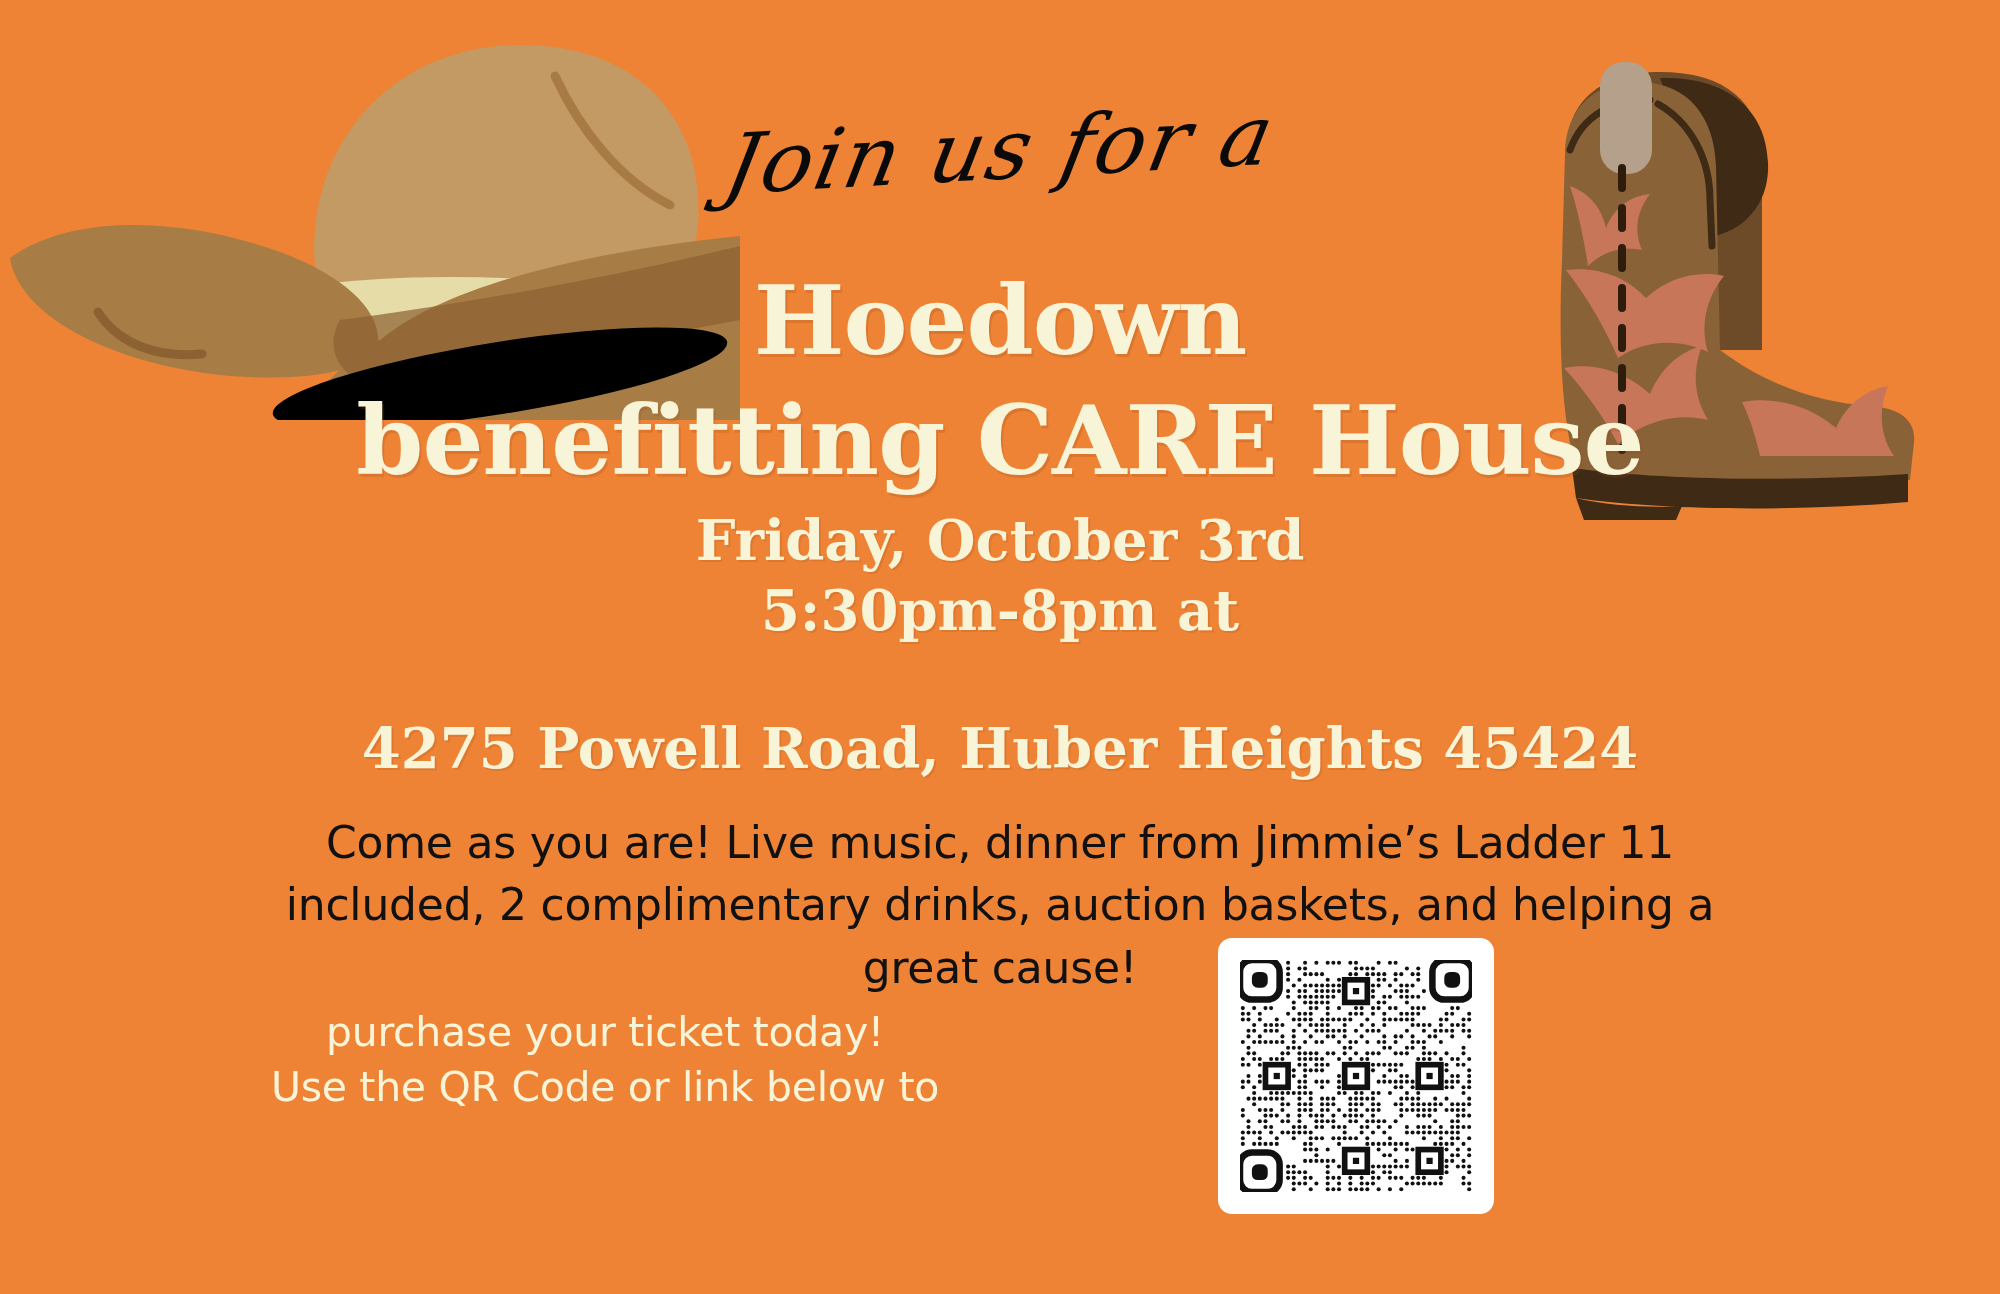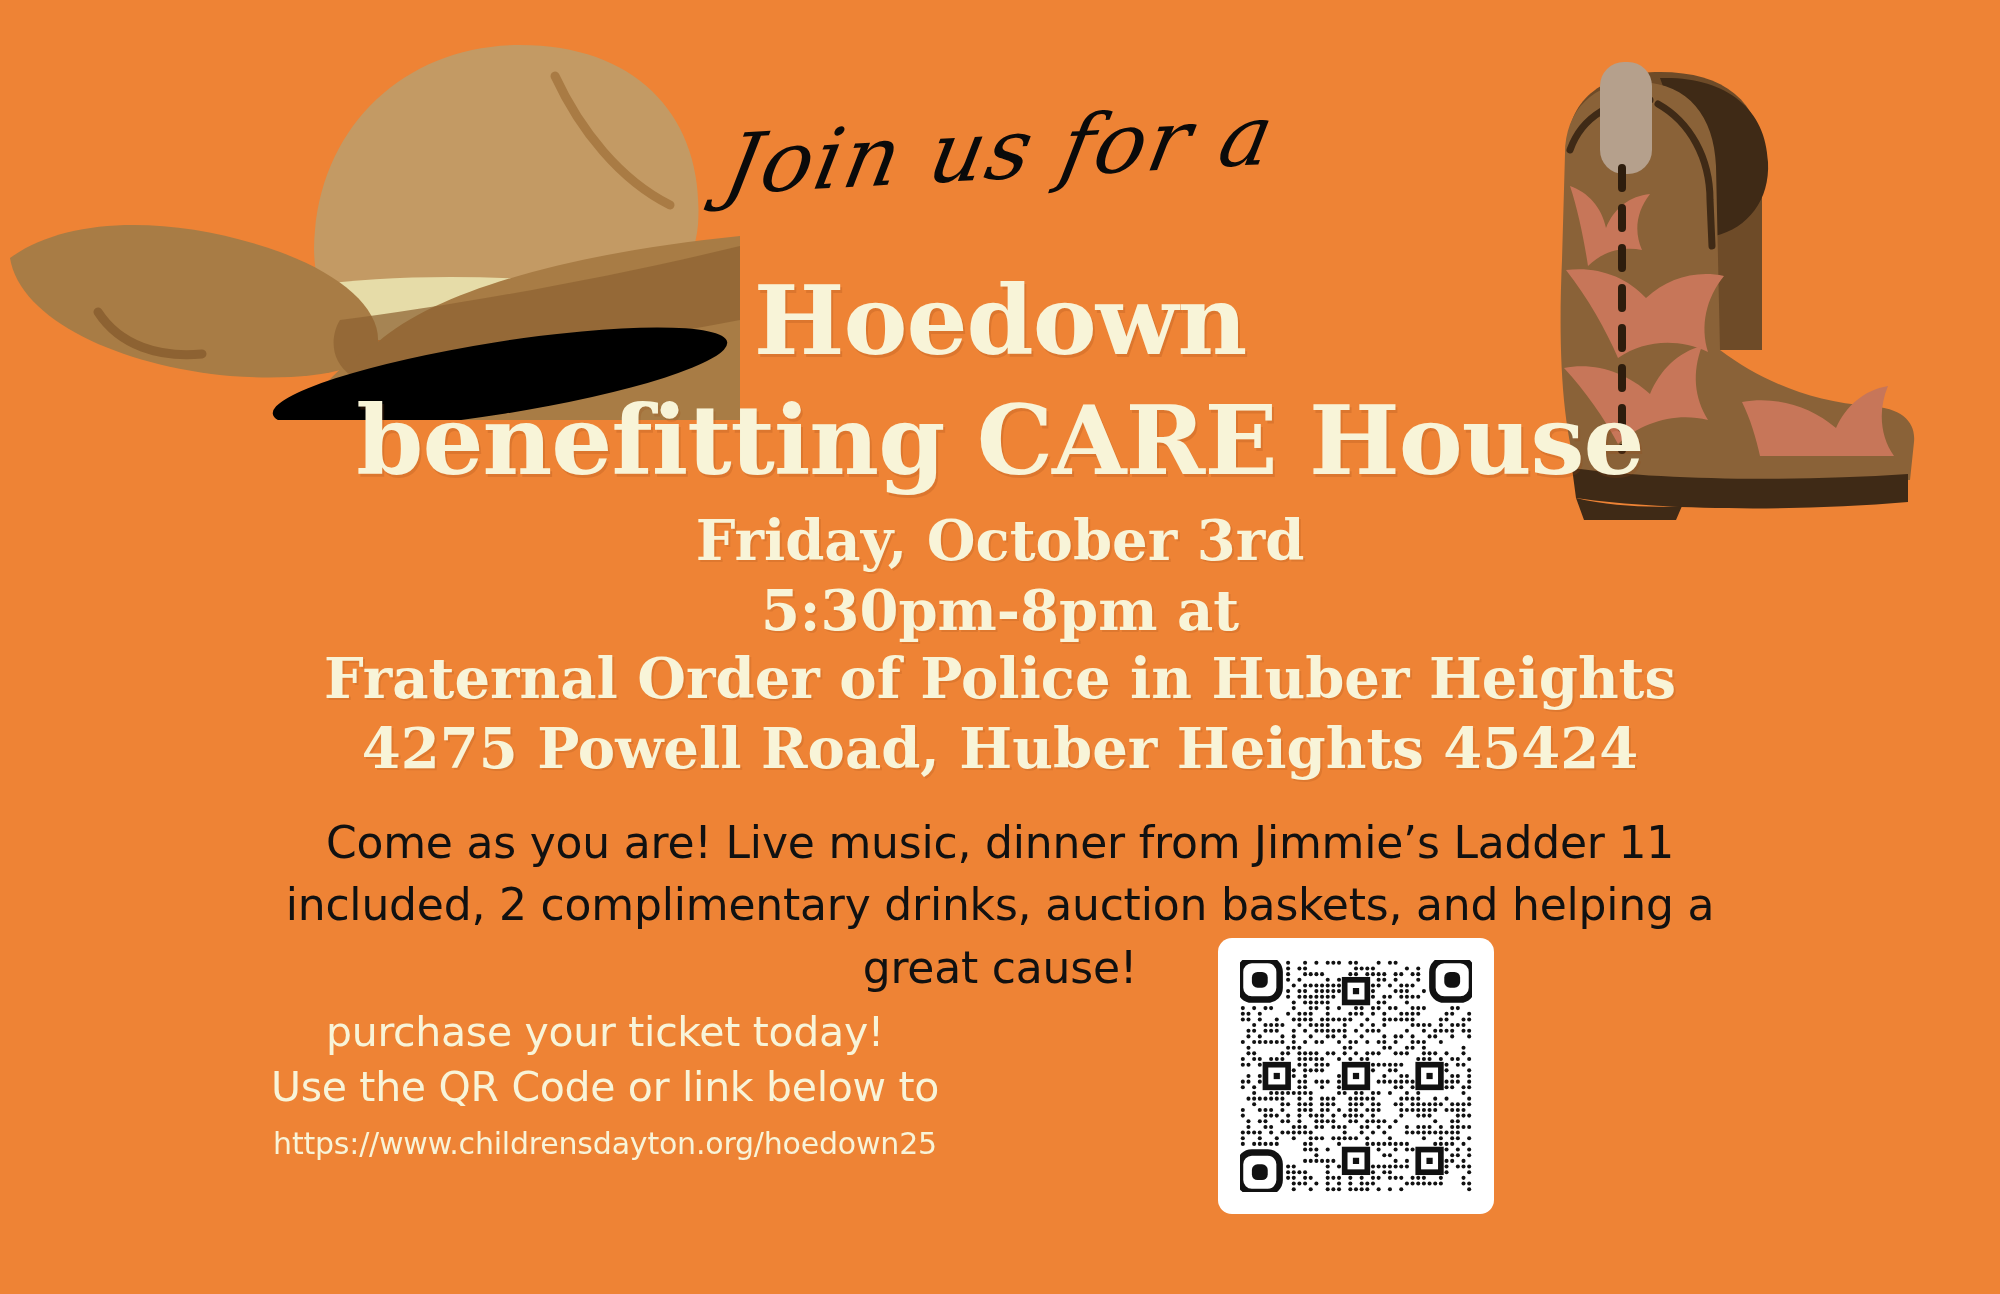--- a/index.html
+++ b/index.html
@@ -197,29 +197,27 @@
   </svg>
 
   <div class="script-line">Join us for a</div>
 
   <div class="headline" id="headline-1">Hoedown</div>
 
   <div class="headline" id="headline-2">benefitting CARE House</div>
 
   <div class="detail-line" id="detail-0">Friday, October 3rd</div>
   <div class="detail-line" id="detail-1">5:30pm-8pm at</div>
-  <div class="detail-line" id="detail-2">Fraternal Order of Police in Huber Heights</div>
   <div class="detail-line" id="detail-3">4275 Powell Road, Huber Heights 45424</div>
 
   <div id="body-copy">Come as you are! Live music, dinner from Jimmie’s Ladder 11 included, 2 complimentary drinks, auction baskets, and helping a great cause!</div>
 
   <div id="cta-block">
     <div class="cta-line">purchase your ticket today!</div>
     <div class="cta-line">Use the QR Code or link below to</div>
-    <a id="cta-url" href="#">https://www.childrensdayton.org/hoedown25</a>
   </div>
 
   <div id="qr-card">
     <svg id="qr-canvas" viewBox="0 0 232 232" xmlns="http://www.w3.org/2000/svg">
         <circle cx="48.09756097560975" cy="2.8292682926829267" r="2.0370731707317074" fill="#111111"></circle>
         <circle cx="65.07317073170731" cy="2.8292682926829267" r="2.0370731707317074" fill="#111111"></circle>
         <circle cx="76.39024390243902" cy="2.8292682926829267" r="2.0370731707317074" fill="#111111"></circle>
         <circle cx="87.70731707317073" cy="2.8292682926829267" r="2.0370731707317074" fill="#111111"></circle>
         <circle cx="93.36585365853658" cy="2.8292682926829267" r="2.0370731707317074" fill="#111111"></circle>
         <circle cx="99.02439024390243" cy="2.8292682926829267" r="2.0370731707317074" fill="#111111"></circle>

